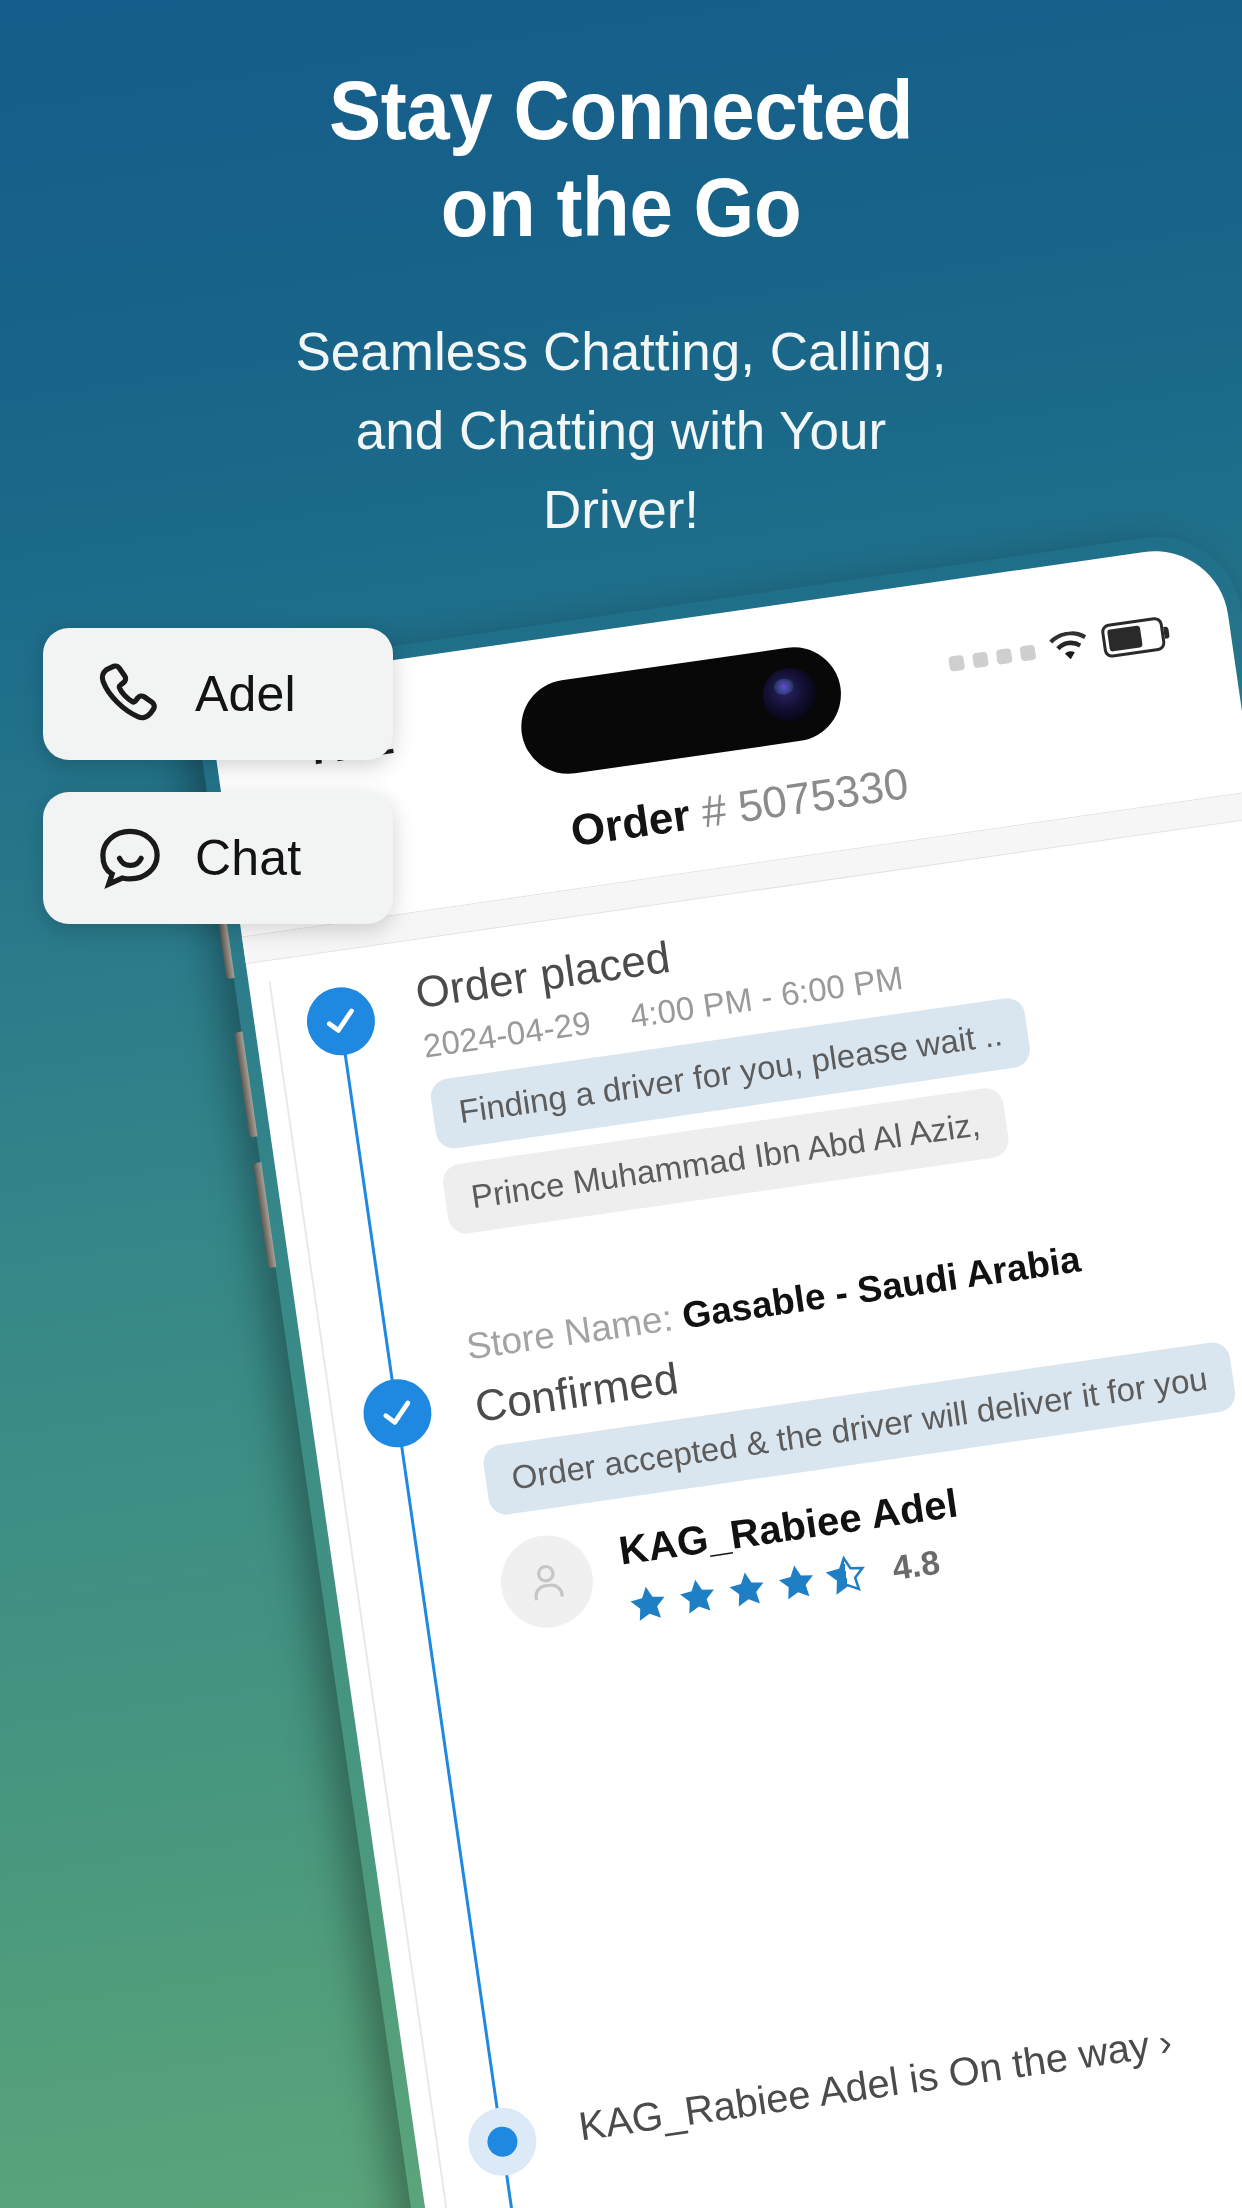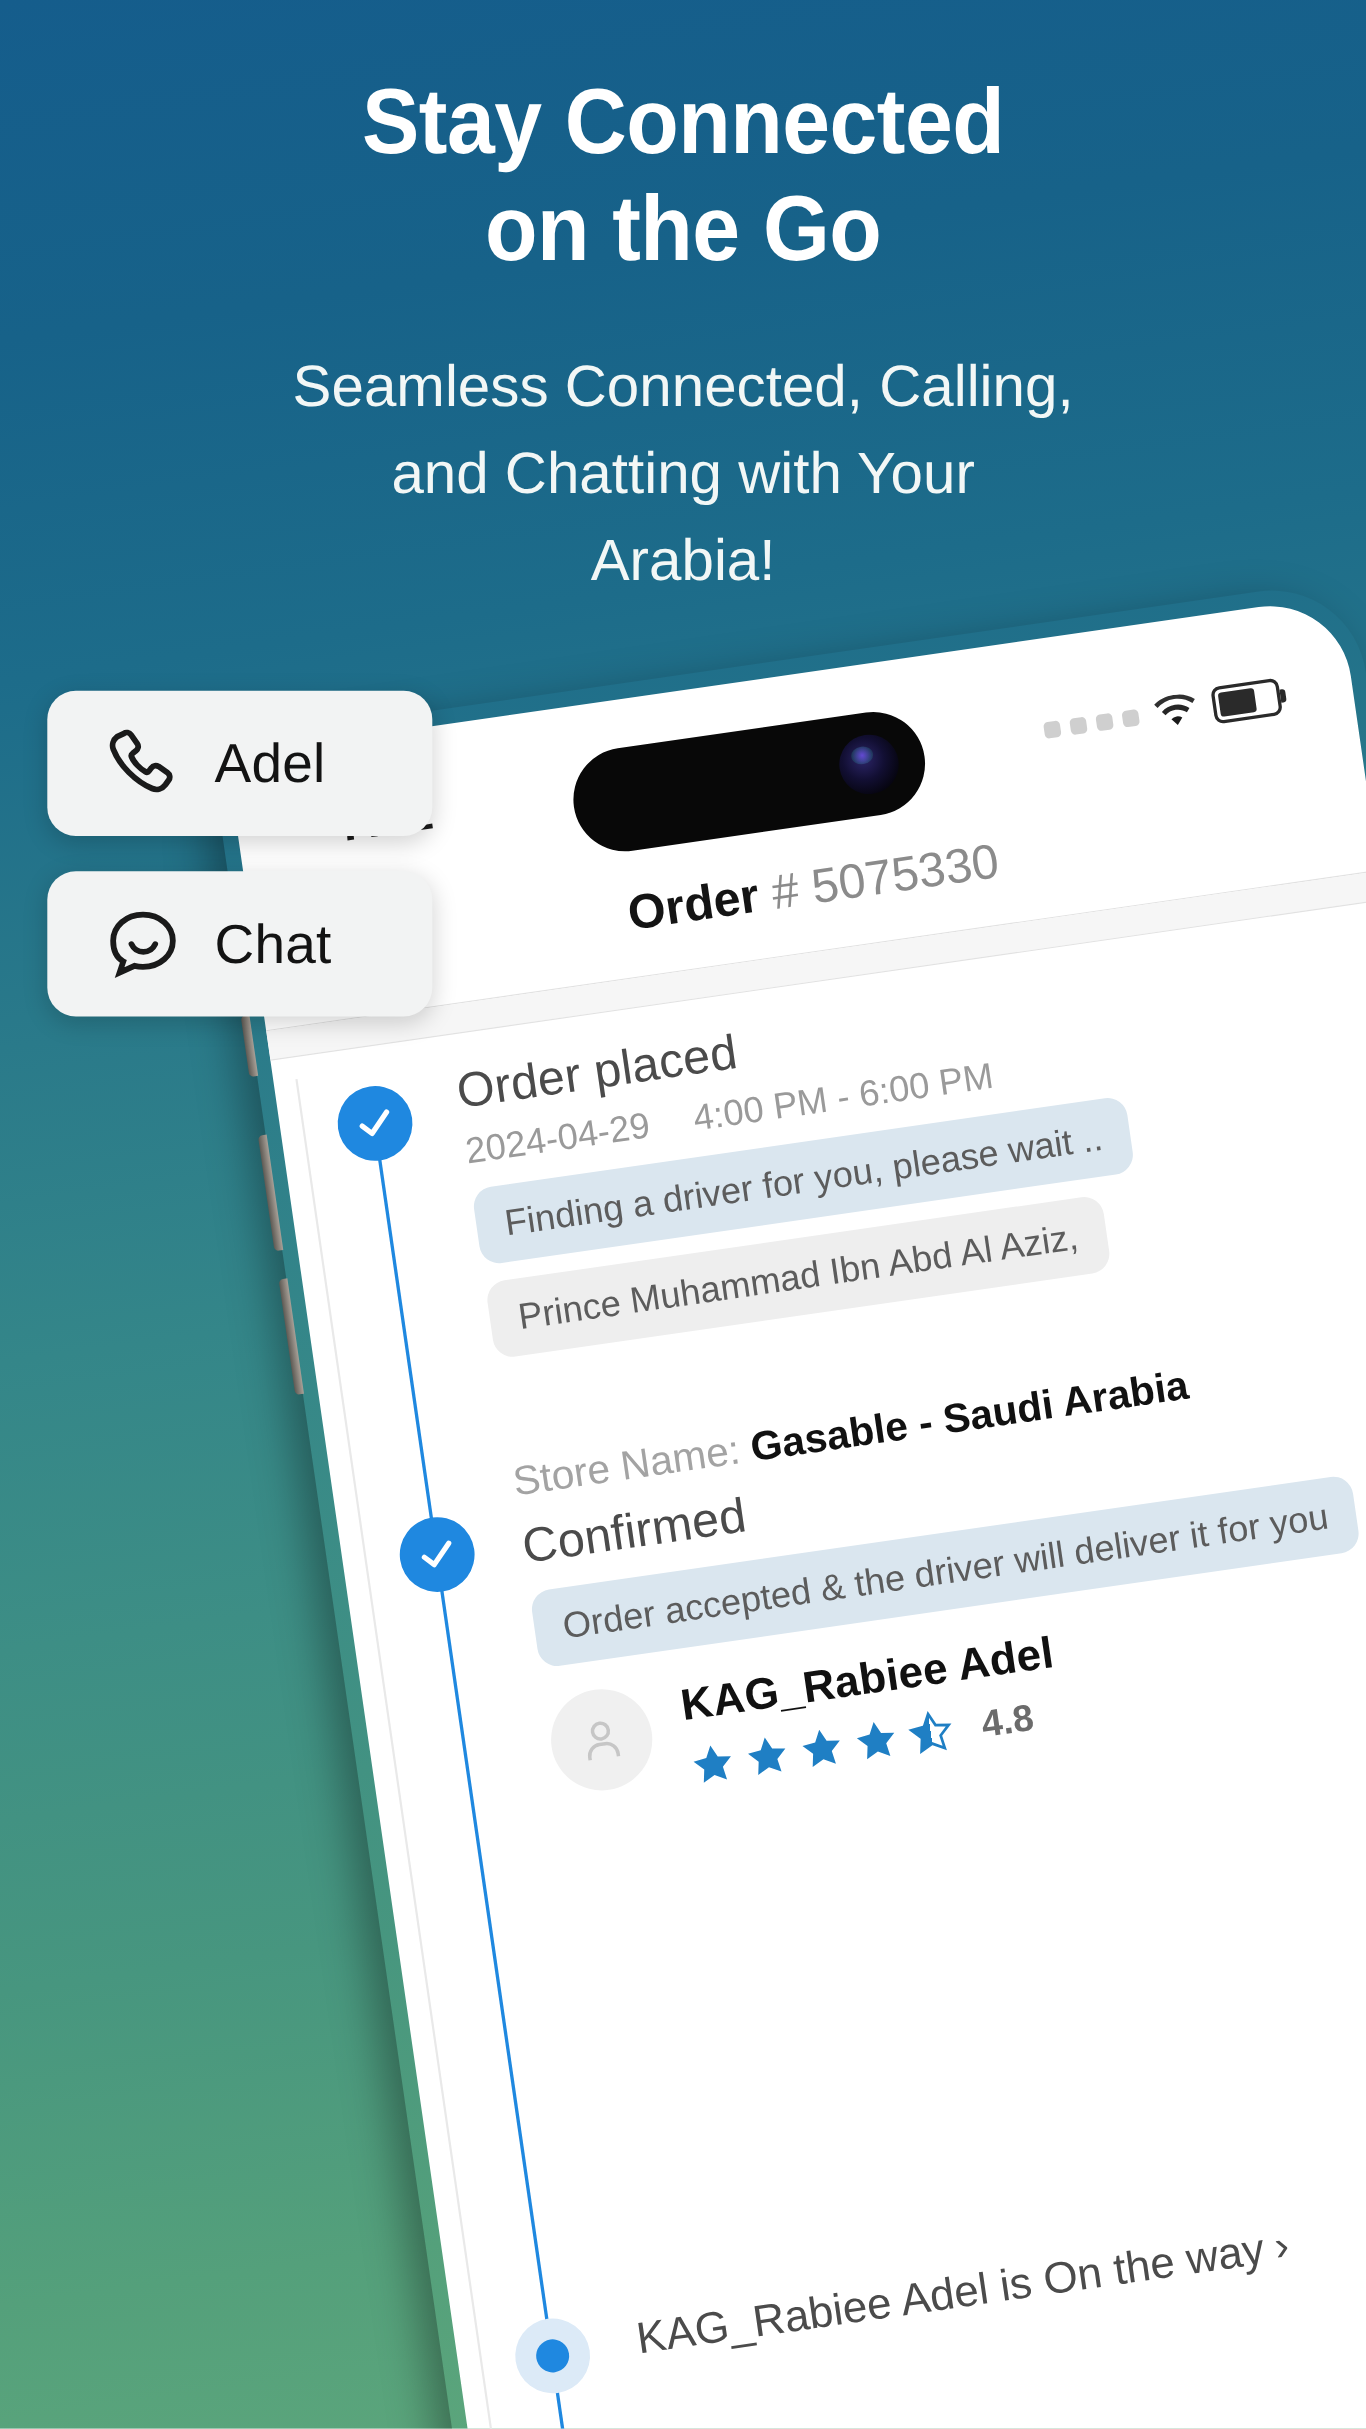--- a/index.html
+++ b/index.html
@@ -277,23 +277,23 @@
 <body>
 
 <div id="stage">
 
   <div class="headline">
     <span class="l">Stay Connected</span>
     <span class="l">on the Go</span>
   </div>
 
   <div class="subhead">
-    <span class="l">Seamless Connected, Calling,</span>
+    <span class="l">Seamless Chatting, Calling,</span>
     <span class="l">and Chatting with Your</span>
-    <span class="l">Arabia!</span>
+    <span class="l">Driver!</span>
   </div>
 
   <div class="pills">
 
 
     <div class="pill">
       <span class="picon">
         <svg viewBox="0 0 24 24" width="74" height="74" fill="none" stroke="#1a1a1a" stroke-width="1.7" stroke-linecap="round" stroke-linejoin="round">
           <path d="M6.3 3.2c.7-.5 1.7-.3 2.2.4l1.8 2.6c.5.7.3 1.6-.4 2.1l-1 .8c-.3.2-.4.6-.3.9.6 1.6 2.5 3.6 4.2 4.5.3.2.7.1.9-.2l.8-1c.5-.7 1.4-.8 2.1-.4l2.6 1.8c.7.5.9 1.5.4 2.2l-1 1.4c-.9 1.2-2.5 1.7-3.9 1.1-2.4-1-5-2.9-6.9-4.8S4.2 10.4 3.3 8c-.6-1.4-.1-3 1.1-3.9z"></path>
         </svg>

